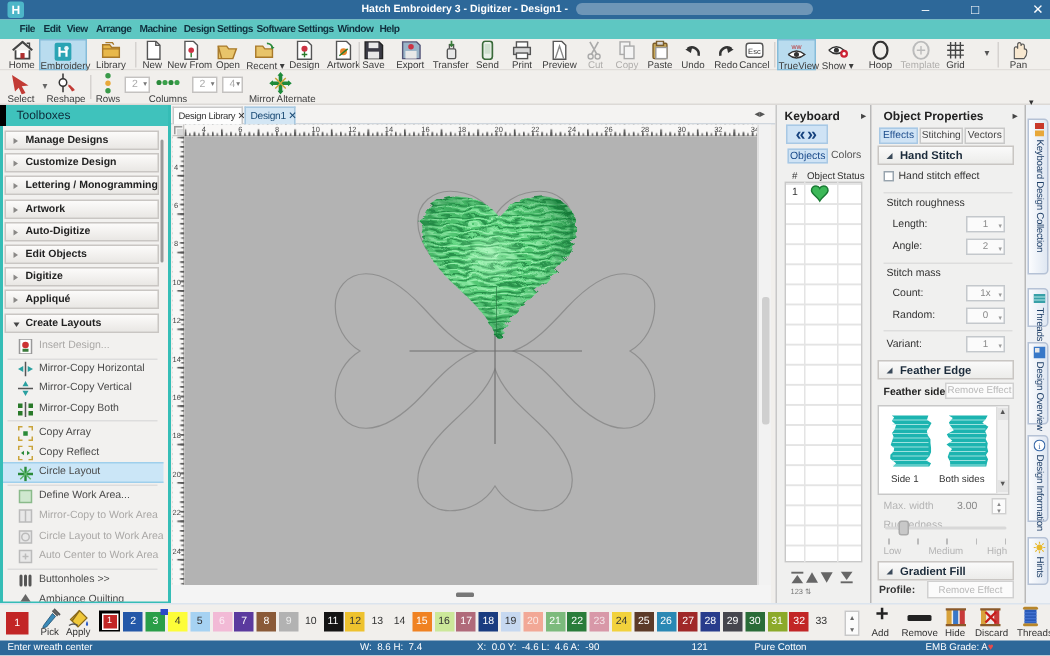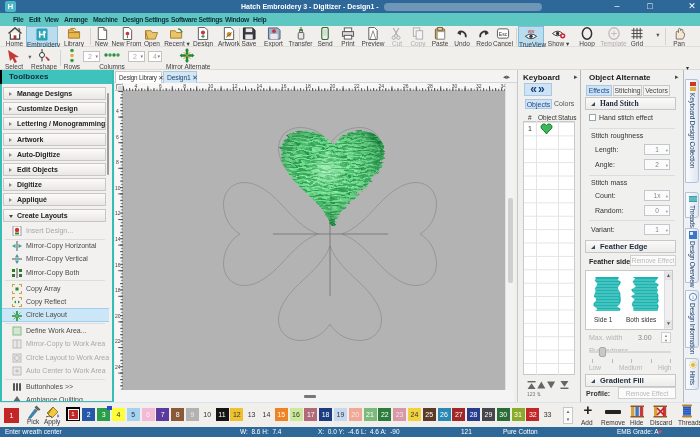--- a/index.html
+++ b/index.html
@@ -23,21 +23,21 @@
 .tbtn.hl{background:#b9dcef;border:1px solid #86bcd9;}
 .tbtn.dis{color:#b0aeac;}
 .tsep{position:absolute;top:2px;width:1px;height:17px;background:#d5d2cf;}
 
 #toolbar2{left:0;top:47px;width:700px;height:23px;background:#f1efec;border-bottom:1px solid #dcd9d6;}
 .spin{position:absolute;height:11px;background:#fff;border:1px solid #c4c2c0;font-size:7px;color:#aaa;line-height:9px;padding-left:4px;}
 .spin i{font-style:normal;position:absolute;right:1px;top:0;font-size:5px;color:#777;}
 
 
 #toolbox{left:0;top:84px;width:114px;height:319px;background:#f2f1ef;border:2px solid #35bdb6;border-top:none;overflow:hidden;}
-#tbhead{left:0;top:70px;width:114px;height:14px;background:#3fc2bc;color:#0d2b3a;font-size:8px;font-weight:bold;line-height:14px;padding-left:7px;border-left:2px solid #000000;border-right:2px solid #35bdb6;}
+#tbhead{left:0;top:70px;width:114px;height:14px;background:#3fc2bc;color:#0d2b3a;font-size:8px;font-weight:normal;line-height:14px;padding-left:7px;border-left:4px solid #000000;border-right:2px solid #35bdb6;}
 .sect{position:absolute;left:1px;width:103px;height:13px;background:linear-gradient(#fcfbfa,#e9e7e4);border:1px solid #c9c6c3;color:#222;font-size:7px;font-weight:bold;line-height:12px;padding-left:13px;white-space:nowrap;overflow:hidden;}
 .sect:before{content:"";position:absolute;left:5px;top:4px;border-style:solid;border-width:2.5px 0 2.5px 3.5px;border-color:transparent transparent transparent #8a8886;}
 .sect.open:before{border-width:3.5px 2.5px 0 2.5px;border-color:#444 transparent transparent transparent;top:5px;}
 .titem{position:absolute;left:0;width:107px;height:13.4px;color:#4a4a4a;font-size:7px;line-height:13.4px;padding-left:24px;white-space:nowrap;overflow:hidden;}
 .titem.sel{background:#cbe6f7;border-top:1px solid #9fcfec;border-bottom:1px solid #9fcfec;line-height:11.4px;}
 .titem.dis{color:#aaa8a6;}
 .tic{position:absolute;left:10px;top:2px;width:10px;height:10px;}
 .tdiv{position:absolute;left:3px;width:100px;height:1px;background:#ddd;}
 #tbscroll{left:107px;top:93px;width:2px;height:82px;background:#9a9a9a;border-radius:1px;}
 
@@ -612,26 +612,26 @@
         <path d="M15.5 0.5 L20 8.5 H11 Z"></path>
         <path d="M22 0.5 h9 L26.5 8.5 Z"></path>
         <path d="M37 0 h9 L41.5 6.4 Z"></path>
         <rect x="37" y="7.4" width="9" height="1.6"></rect>
       </g>
     </svg>
   <div class="abs" style="left:9px;top:321px;font-size:5px;color:#777;">123 ⇅</div>
 </div>
 
 <div id="props" class="abs">
-  <div class="abs" style="left:7px;top:3px;font-size:8px;font-weight:bold;color:#222;">Object Alternate</div>
+  <div class="abs" style="left:7px;top:3px;font-size:8px;font-weight:bold;color:#222;">Object Properties</div>
   <div class="abs" style="left:93px;top:3px;font-size:7px;color:#444;">▸</div>
   <div class="abs" style="left:4px;top:15px;width:26px;height:11px;background:#cfe3f5;border:1px solid #a8c8e4;color:#1a4a8a;font-size:6.8px;line-height:10px;text-align:center;">Effects</div>
   <div class="abs" style="left:31px;top:15px;width:29px;height:11px;background:#f4f3f2;border:1px solid #c8c8c8;color:#444;font-size:6.8px;line-height:10px;text-align:center;">Stitching</div>
   <div class="abs" style="left:61px;top:15px;width:27px;height:11px;background:#f4f3f2;border:1px solid #c8c8c8;color:#444;font-size:6.8px;line-height:10px;text-align:center;">Vectors</div>
-  <div class="phead abs" style="top:27px;font-family:Liberation Serif, serif;"><b></b>Hand Stitch</div>
+  <div class="phead abs" style="top:27px;"><b></b>Hand Stitch</div>
   <div class="abs" style="left:7px;top:44px;width:7px;height:7px;background:#fff;border:1px solid #98a4ae;"></div>
   <div class="abs" style="left:17px;top:44px;font-size:7px;color:#333;">Hand stitch effect</div>
   <div class="abs" style="left:7px;top:58px;width:86px;height:1px;background:#ddd;"></div>
   <div class="abs" style="left:9px;top:62px;font-size:7px;color:#333;">Stitch roughness</div>
   <div class="abs" style="left:13px;top:76px;font-size:7px;color:#333;">Length:</div>
   <div class="pspin abs" style="left:62px;top:74px;">1<i>▾</i></div>
   <div class="abs" style="left:13px;top:91px;font-size:7px;color:#333;">Angle:</div>
   <div class="pspin abs" style="left:62px;top:89px;">2<i>▾</i></div>
   <div class="abs" style="left:7px;top:105px;width:86px;height:1px;background:#ddd;"></div>
   <div class="abs" style="left:9px;top:109px;font-size:7px;color:#333;">Stitch mass</div>

